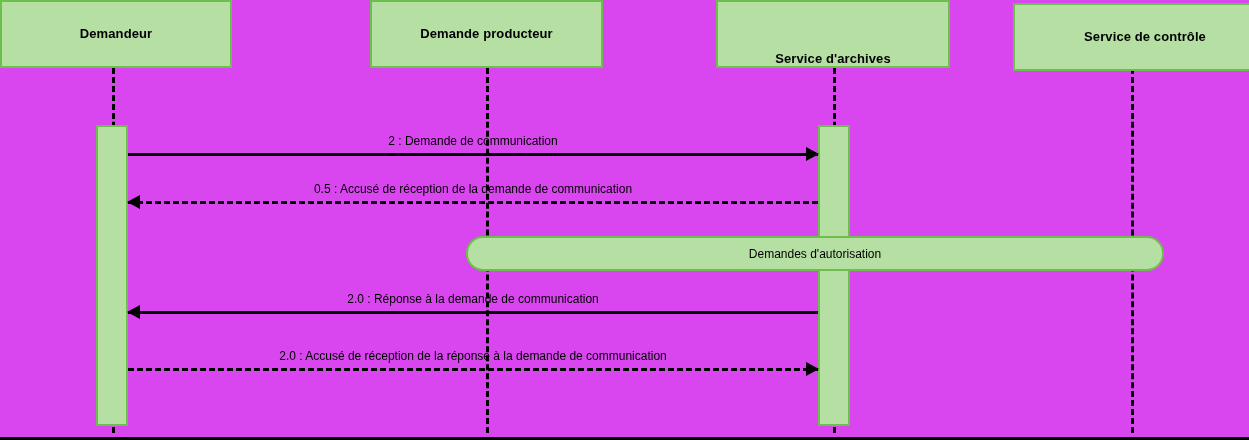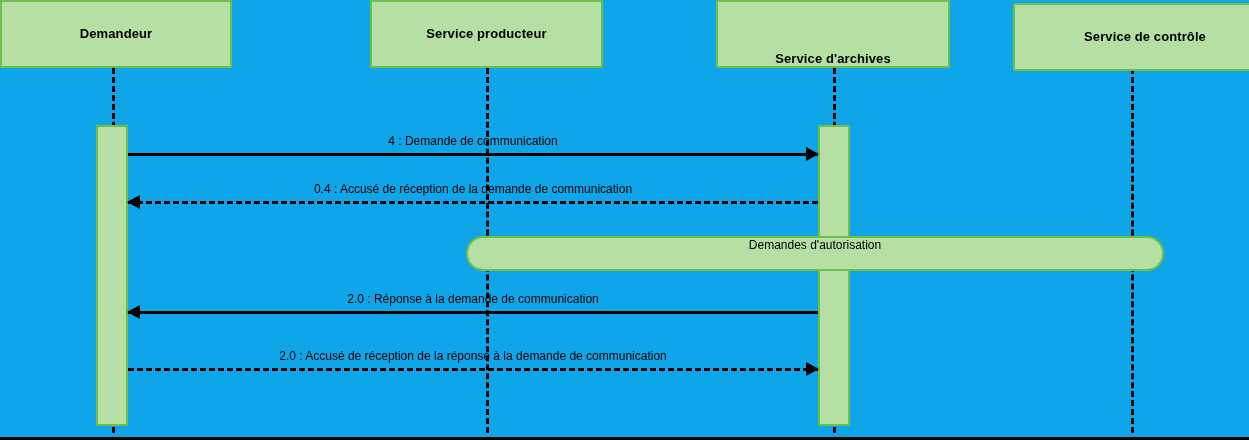--- a/index.html
+++ b/index.html
@@ -7,21 +7,21 @@
     padding: 0;
     background: #ffffff;
   }
   body {
     font-family: "Liberation Sans", sans-serif;
   }
   #diagram-root {
     position: relative;
     width: 1249px;
     height: 440px;
-    background: #0ea5e9;
+    background: #d946ef;
     overflow: hidden;
   }
 
   
   .lifeline-head {
     position: absolute;
     box-sizing: border-box;
     background: #b6dfa4;
     border: 2px solid #6cbf4a;
     display: flex;
@@ -96,21 +96,21 @@
   }
 
   
   .fragment-box {
     position: absolute;
     box-sizing: border-box;
     background: #b6dfa4;
     border: 2px solid #6cbf4a;
     border-radius: 17px;
     display: flex;
-    align-items: flex-start;
+    align-items: center;
     justify-content: center;
   }
   .fragment-box .fragment-label {
     font-size: 12px;
     color: #000000;
     white-space: nowrap;
   }
 
   
   .bottom-rule {
@@ -132,41 +132,41 @@
   <div class="lifeline-dash" style="left:1131px; top:68px; height:365px;"></div>
 
   <div class="activation" style="left:96px; top:125px; width:32px; height:301px;"></div>
   <div class="activation" style="left:818px; top:125px; width:32px; height:301px;"></div>
 
   <div class="lifeline-head" style="left:0px; top:0px; width:232px; height:68px;">
     <span class="head-label">Demandeur</span>
   </div>
 
   <div class="lifeline-head" style="left:370px; top:0px; width:233px; height:68px;">
-    <span class="head-label">Service producteur</span>
+    <span class="head-label">Demande producteur</span>
   </div>
 
   <div class="lifeline-head" style="left:716px; top:0px; width:234px; height:68px;align-items:flex-end;">
     <span class="head-label">Service d'archives</span>
   </div>
 
   <div class="lifeline-head" style="left:1013px; top:3px; width:264px; height:68px;">
     <span class="head-label">Service de contrôle</span>
   </div>
 
   <div class="message" style="left:128px; top:153px; width:690px;">
     <div class="msg-line"></div>
     <div class="arrow-head right"></div>
-    <div class="msg-label">4 : Demande de communication</div>
+    <div class="msg-label">2 : Demande de communication</div>
   </div>
 
   <div class="message" style="left:128px; top:201px; width:690px;">
     <div class="msg-line dashed"></div>
     <div class="arrow-head left"></div>
-    <div class="msg-label">0.4 : Accusé de réception de la demande de communication</div>
+    <div class="msg-label">0.5 : Accusé de réception de la demande de communication</div>
   </div>
 
   <div class="fragment-box" style="left:466px; top:236px; width:698px; height:35px;">
     <span class="fragment-label">Demandes d'autorisation</span>
   </div>
 
   <div class="message" style="left:128px; top:311px; width:690px;">
     <div class="msg-line"></div>
     <div class="arrow-head left"></div>
     <div class="msg-label">2.0 : Réponse à la demande de communication</div>

